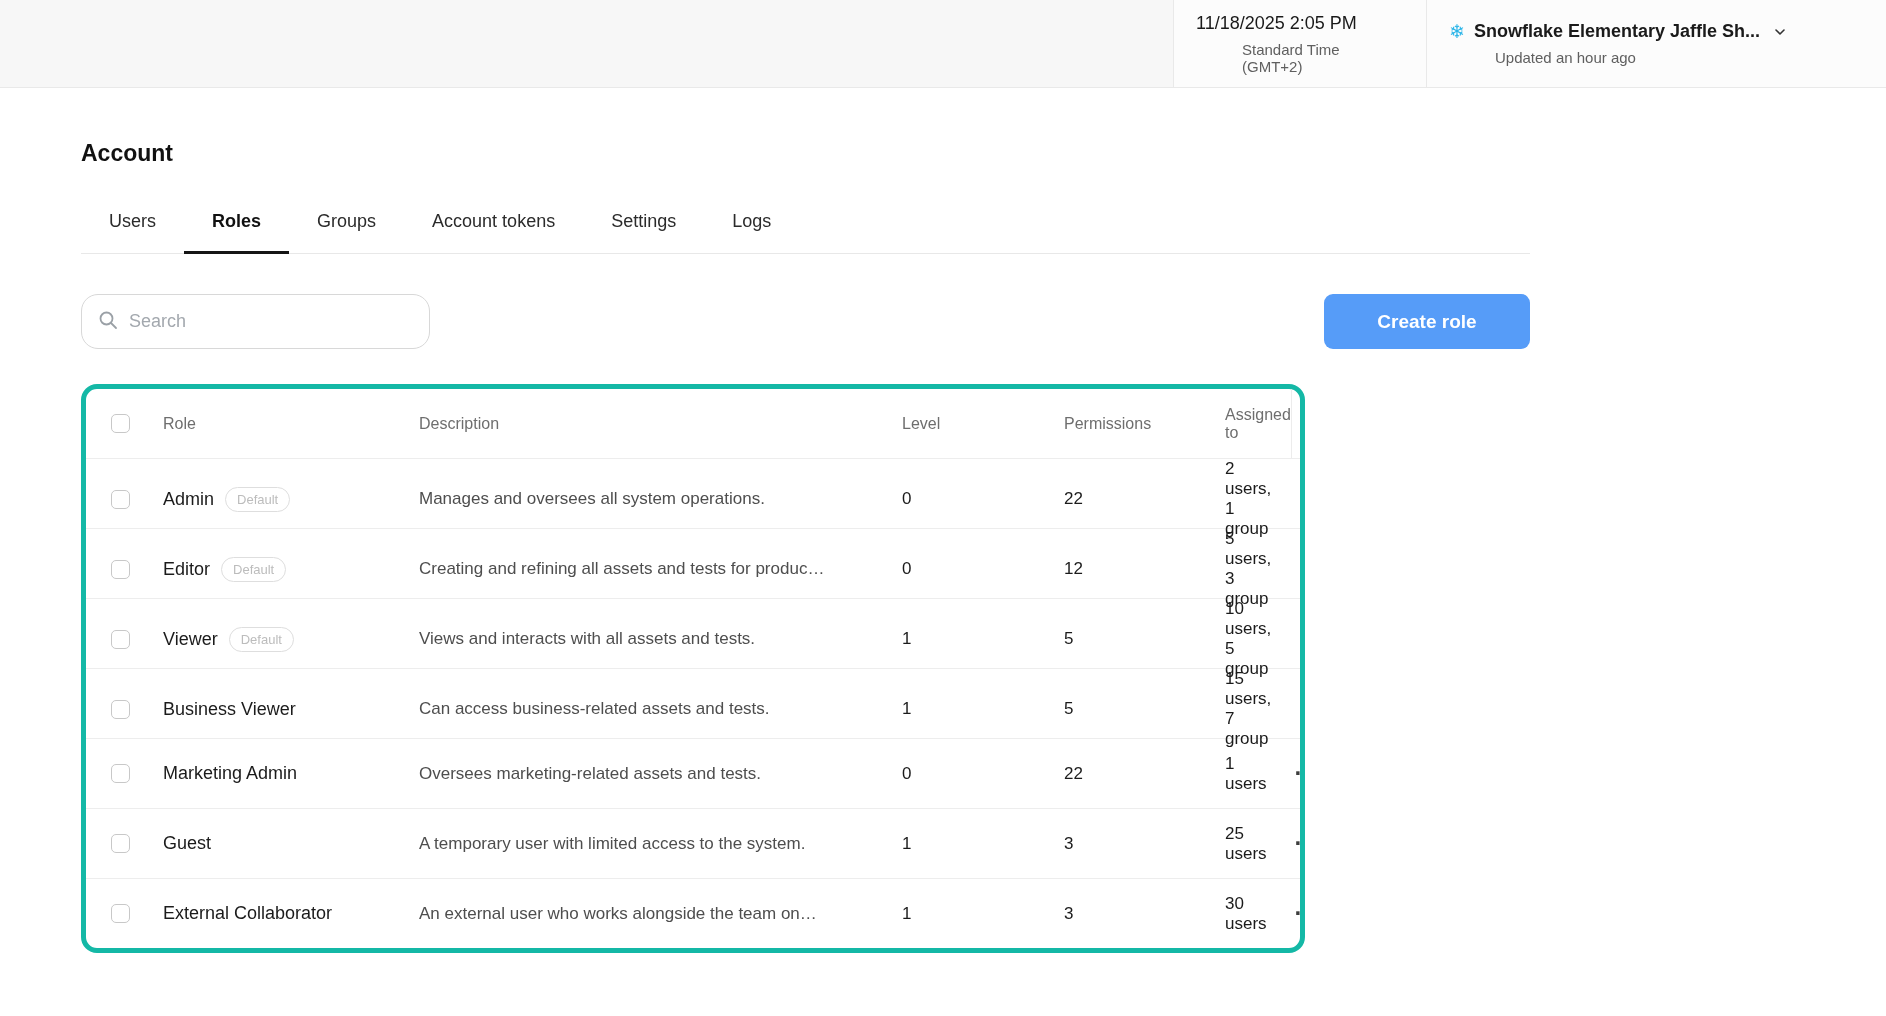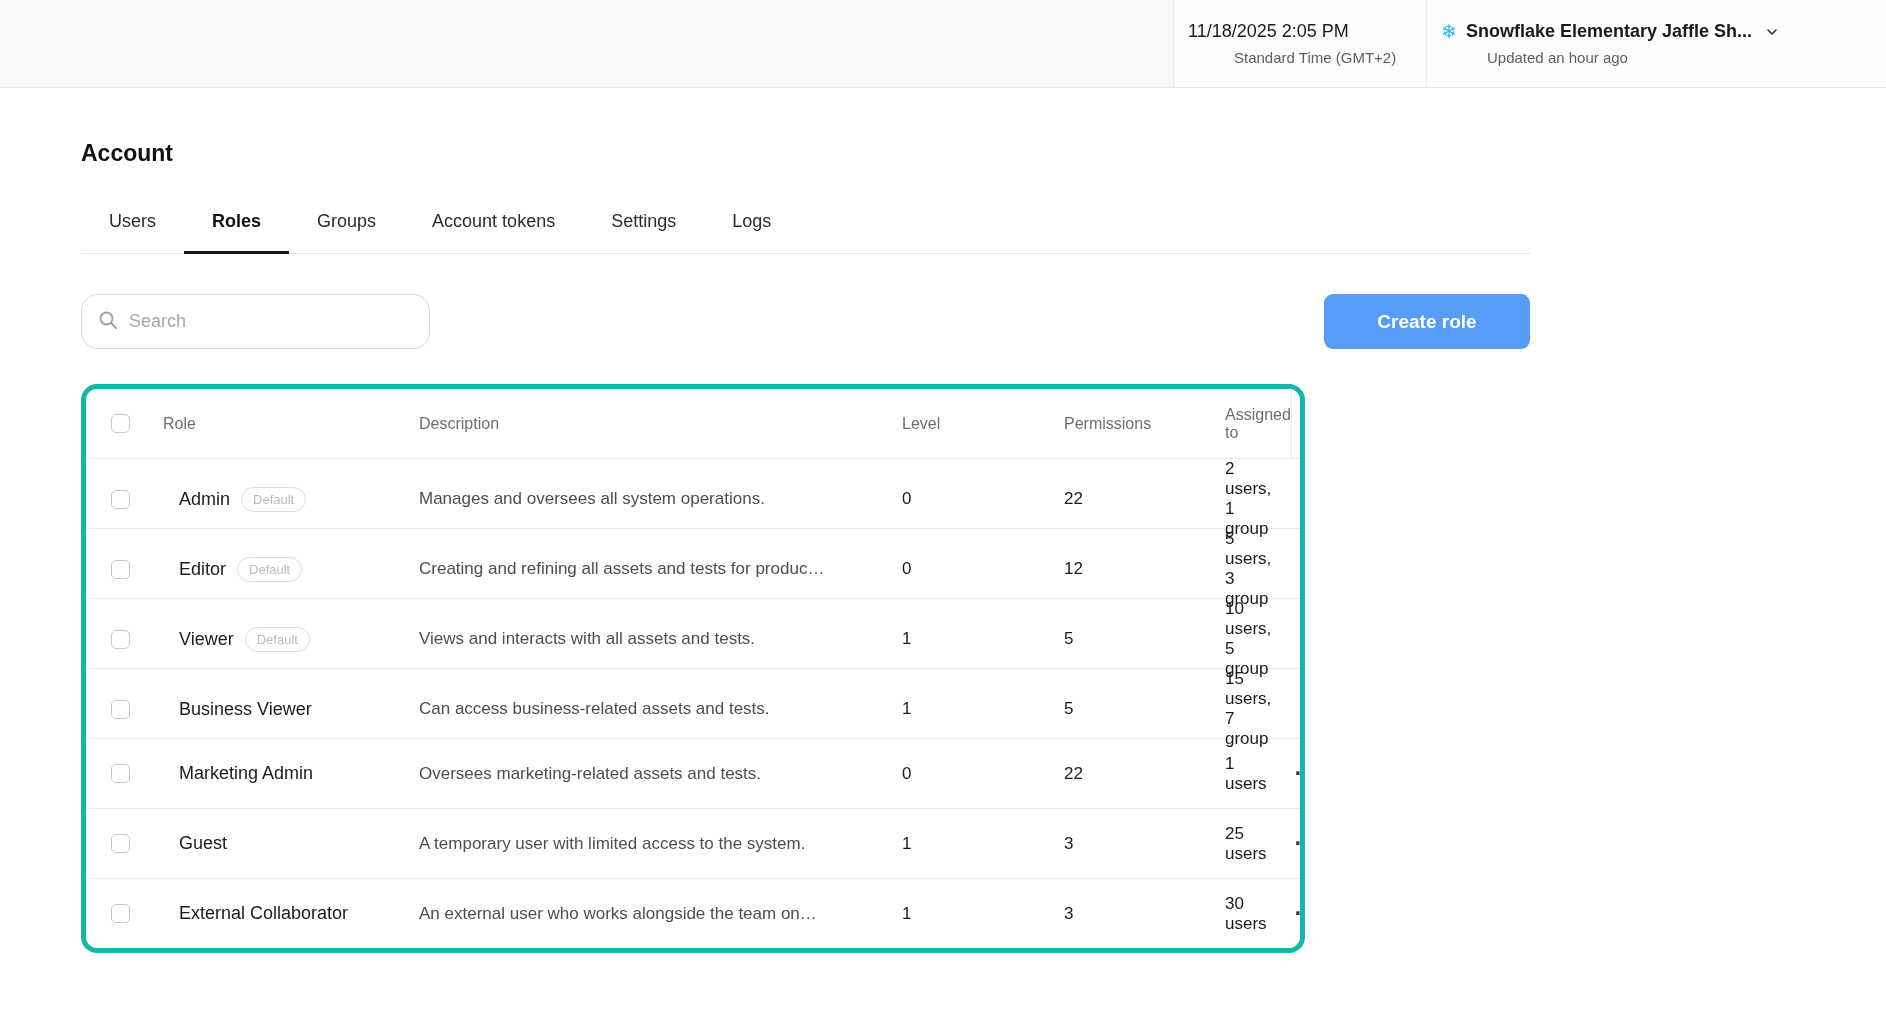--- a/index.html
+++ b/index.html
@@ -18,21 +18,21 @@
     background: #f7f7f7;
     border-bottom: 1px solid #e9e9e9;
   }
   .topbar-spacer { flex: 1; }
   .tb-block {
     border-left: 1px solid #e9e9e9;
     background: #fcfcfc;
     display: flex;
     flex-direction: column;
     justify-content: center;
-    padding: 0 14px;
+    padding: 0 22px;
   }
   .tb-datetime { width: 253px; }
   .tb-org { width: 460px; cursor: pointer; }
   .tb-avatar-wrap { width: 97px; align-items: center; padding: 0; }
   .tb-line1 {
     font-size: 18px;
     color: #1a1a1a;
     display: flex;
     align-items: center;
     gap: 9px;
@@ -138,21 +138,21 @@
   .trow.header { border-top: none; height: 69px; }
   .trow.header .hcell { font-size: 16px; color: #6e6e6e; font-weight: 400; }
   .cell-check { padding-left: 25px; display: flex; align-items: center; }
   .checkbox {
     width: 19px; height: 19px;
     border: 1.5px solid #c8c8c8;
     border-radius: 5px;
     background: #fff;
     cursor: pointer;
   }
-  .cell-role { display: flex; align-items: center; gap: 11px; font-size: 18px; color: #1b1b1b; margin-left: 16px; }
+  .cell-role { display: flex; align-items: center; gap: 11px; font-size: 18px; color: #1b1b1b; }
   .badge {
     font-size: 13px;
     color: #bcbcbc;
     border: 1px solid #dedede;
     border-radius: 999px;
     padding: 4px 11px;
     white-space: nowrap;
   }
   .cell-desc {
     font-size: 17px; color: #4e4e4e;

